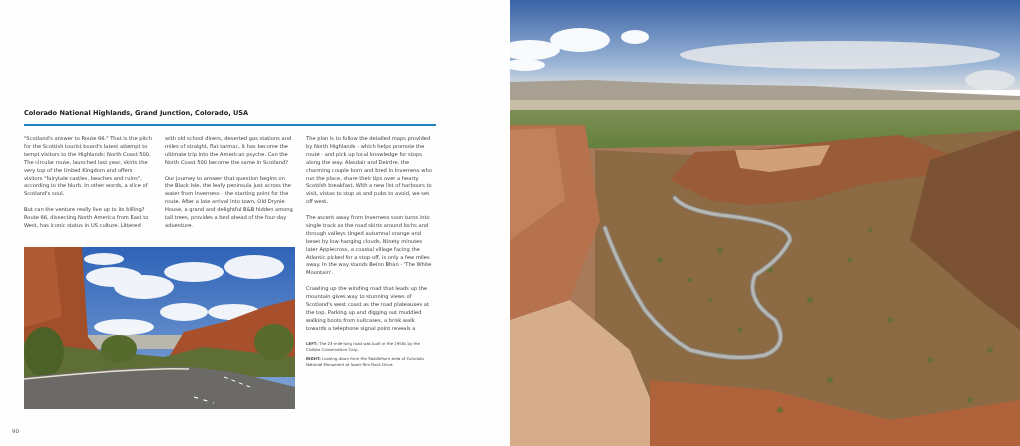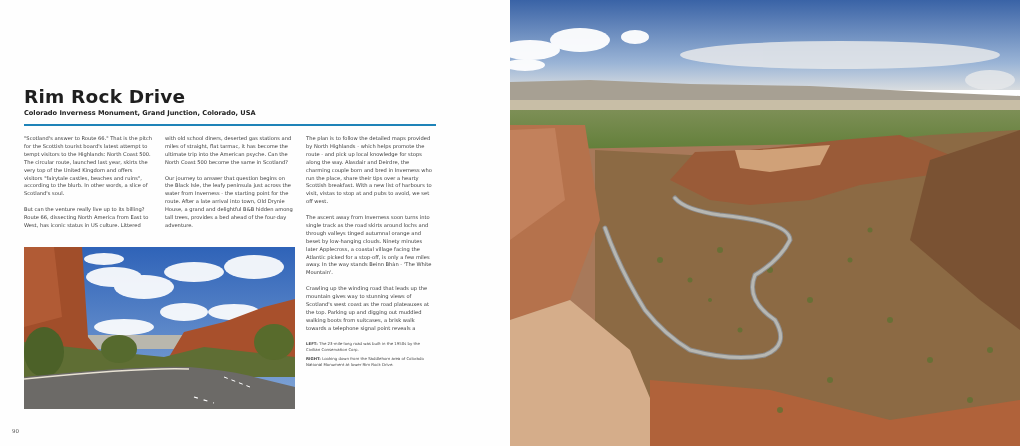--- a/index.html
+++ b/index.html
@@ -17,22 +17,21 @@
   .caption b { font-weight:bold; }
   .photo-small { position:absolute; left:24px; top:247px; width:271px; height:162px; overflow:hidden; }
   .page-num { position:absolute; left:12px; top:428px; font-size:5.5px; color:#555; }
   .right-page { position:absolute; left:510px; top:0; width:510px; height:446px; overflow:hidden; }
   svg { display:block; }
 </style>
 </head>
 <body>
 
 <div class="left-page">
-  <h1 class="title">Rim Rock Drive</h1>
-  <div class="subtitle">Colorado Inverness Monument, Grand Junction, Colorado, USA</div>
+  <div class="subtitle">Colorado National Highlands, Grand Junction, Colorado, USA</div>
   <div class="rule"></div>
 
   <div class="col c1">
     <p>"Scotland's answer to Route 66." That is the pitch for the Scottish tourist board's latest attempt to tempt visitors to the Highlands: North Coast 500. The circular route, launched last year, skirts the very top of the United Kingdom and offers visitors "fairytale castles, beaches and ruins", according to the blurb. In other words, a slice of Scotland's soul.</p>
     <p>But can the venture really live up to its billing? Route 66, dissecting North America from East to West, has iconic status in US culture. Littered</p>
   </div>
 
   <div class="col c2">
     <p>with old school diners, deserted gas stations and miles of straight, flat tarmac, it has become the ultimate trip into the American psyche. Can the North Coast 500 become the same in Scotland?</p>
     <p>Our journey to answer that question begins on the Black Isle, the leafy peninsula just across the water from Inverness - the starting point for the route. After a late arrival into town, Old Drynie House, a grand and delightful B&amp;B hidden among tall trees, provides a bed ahead of the four-day adventure.</p>

